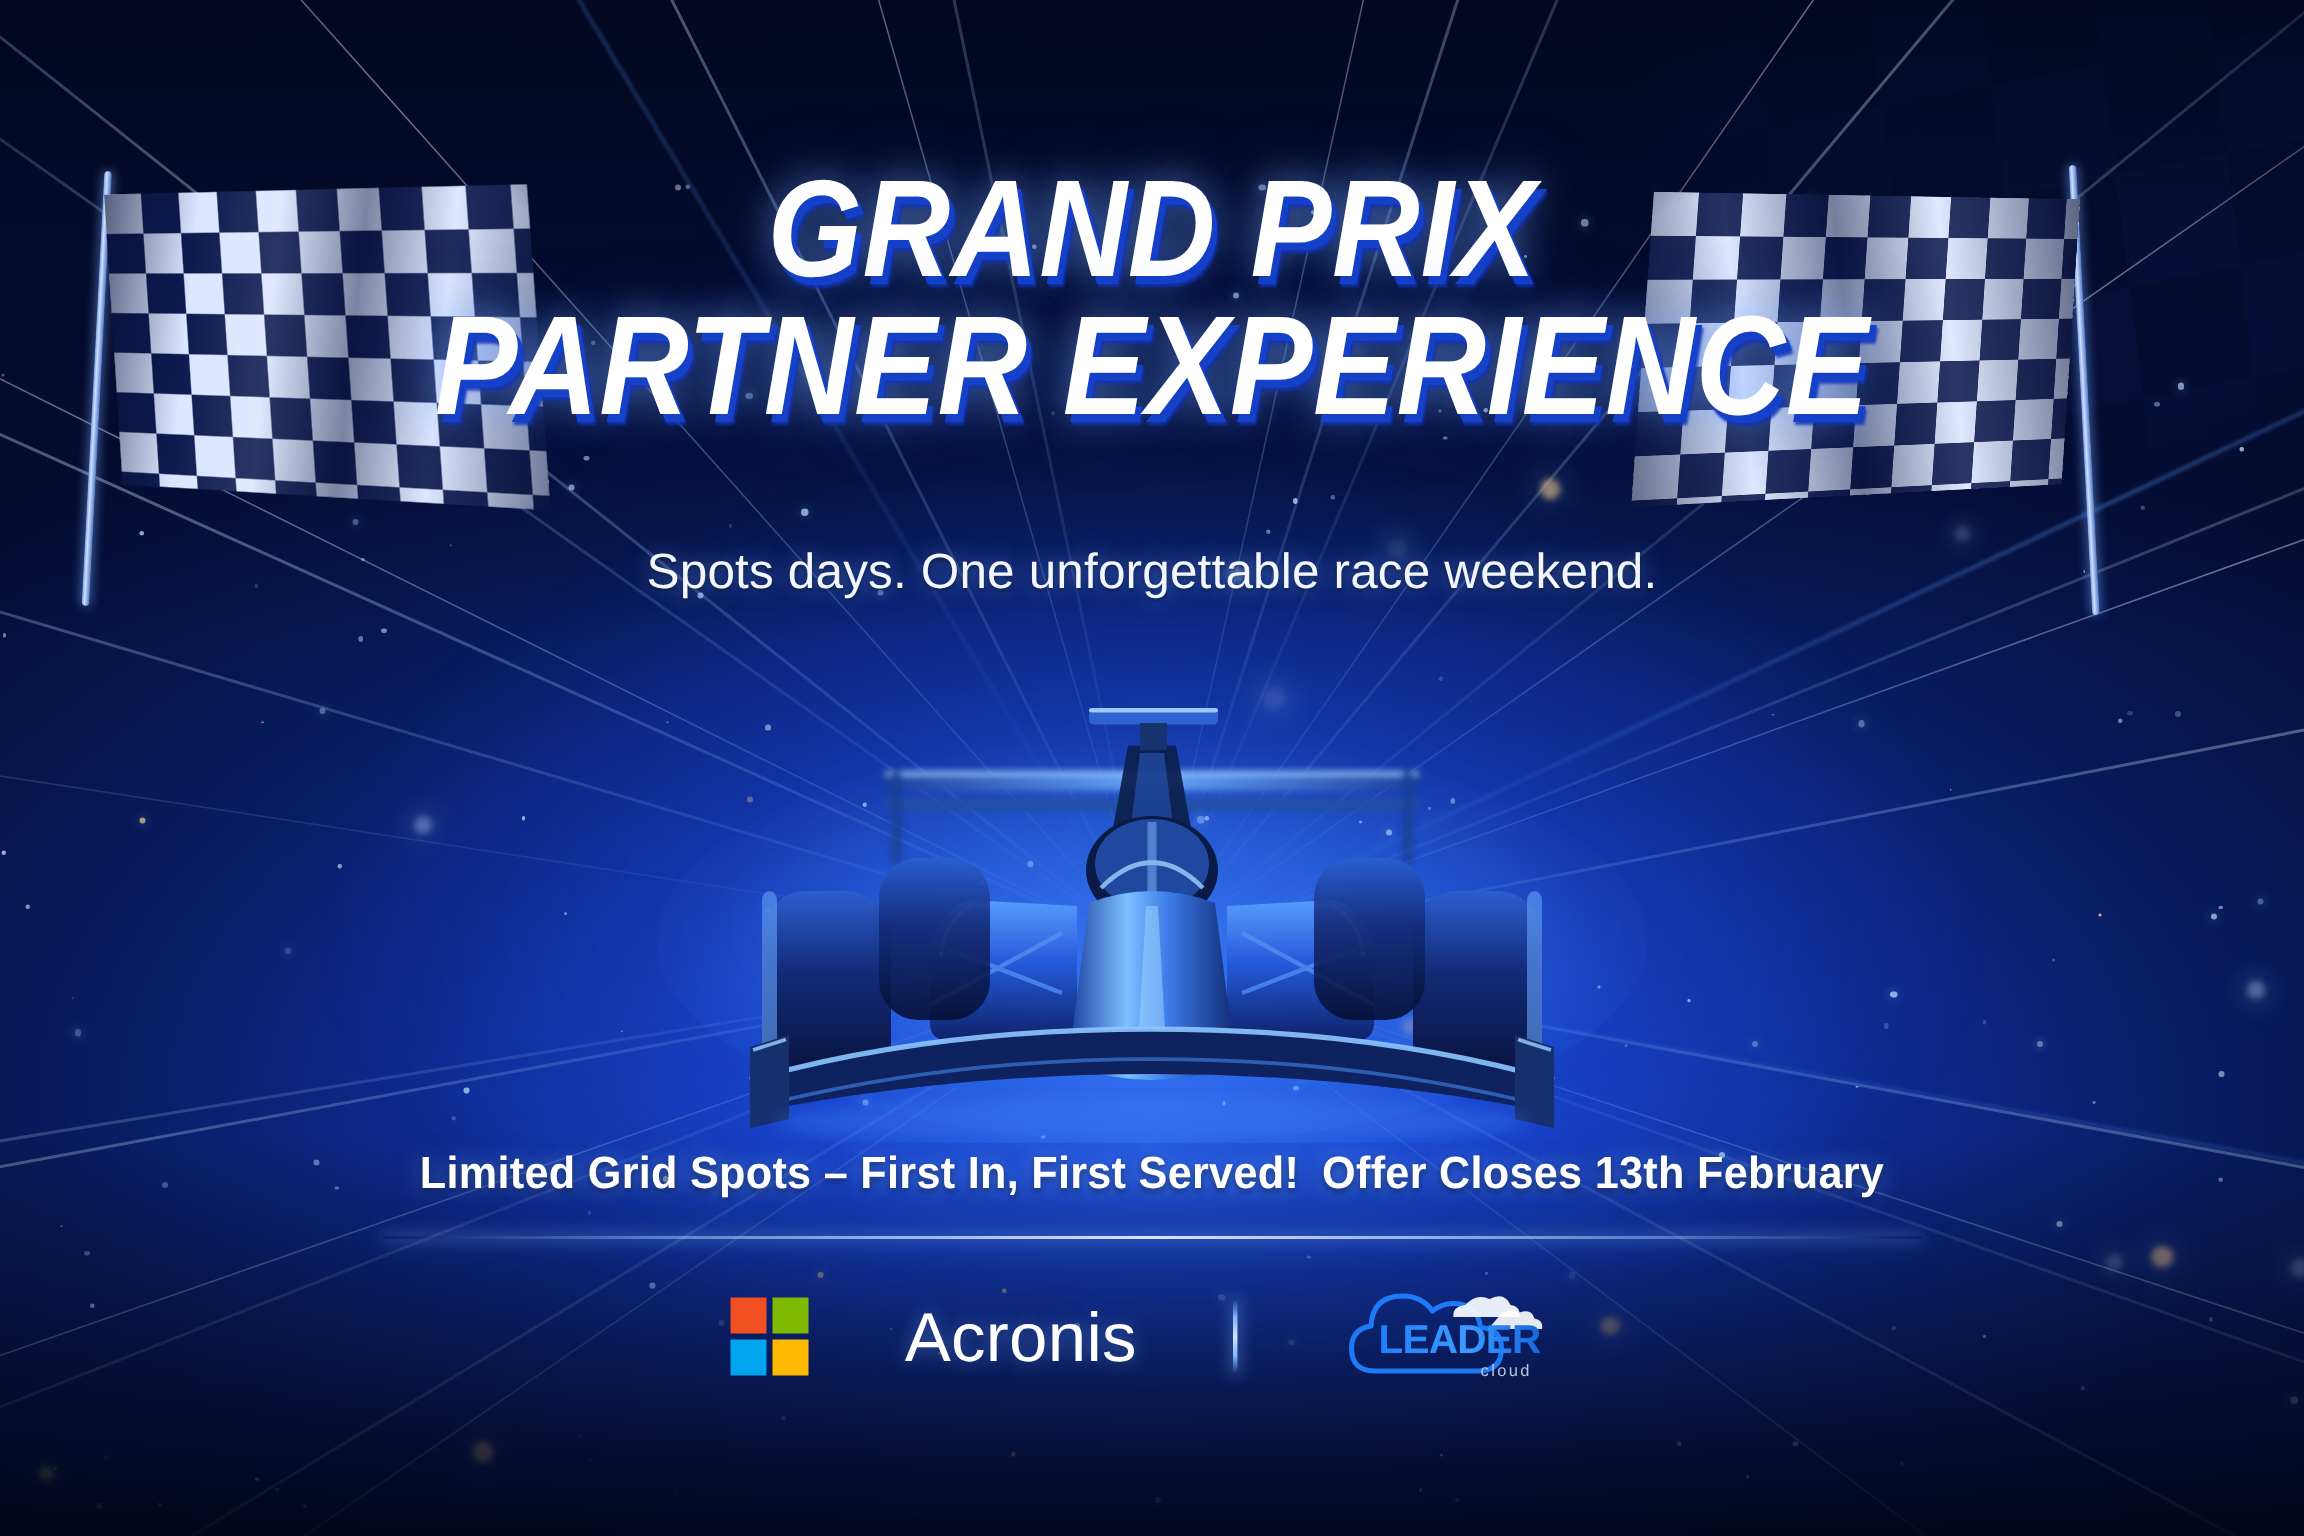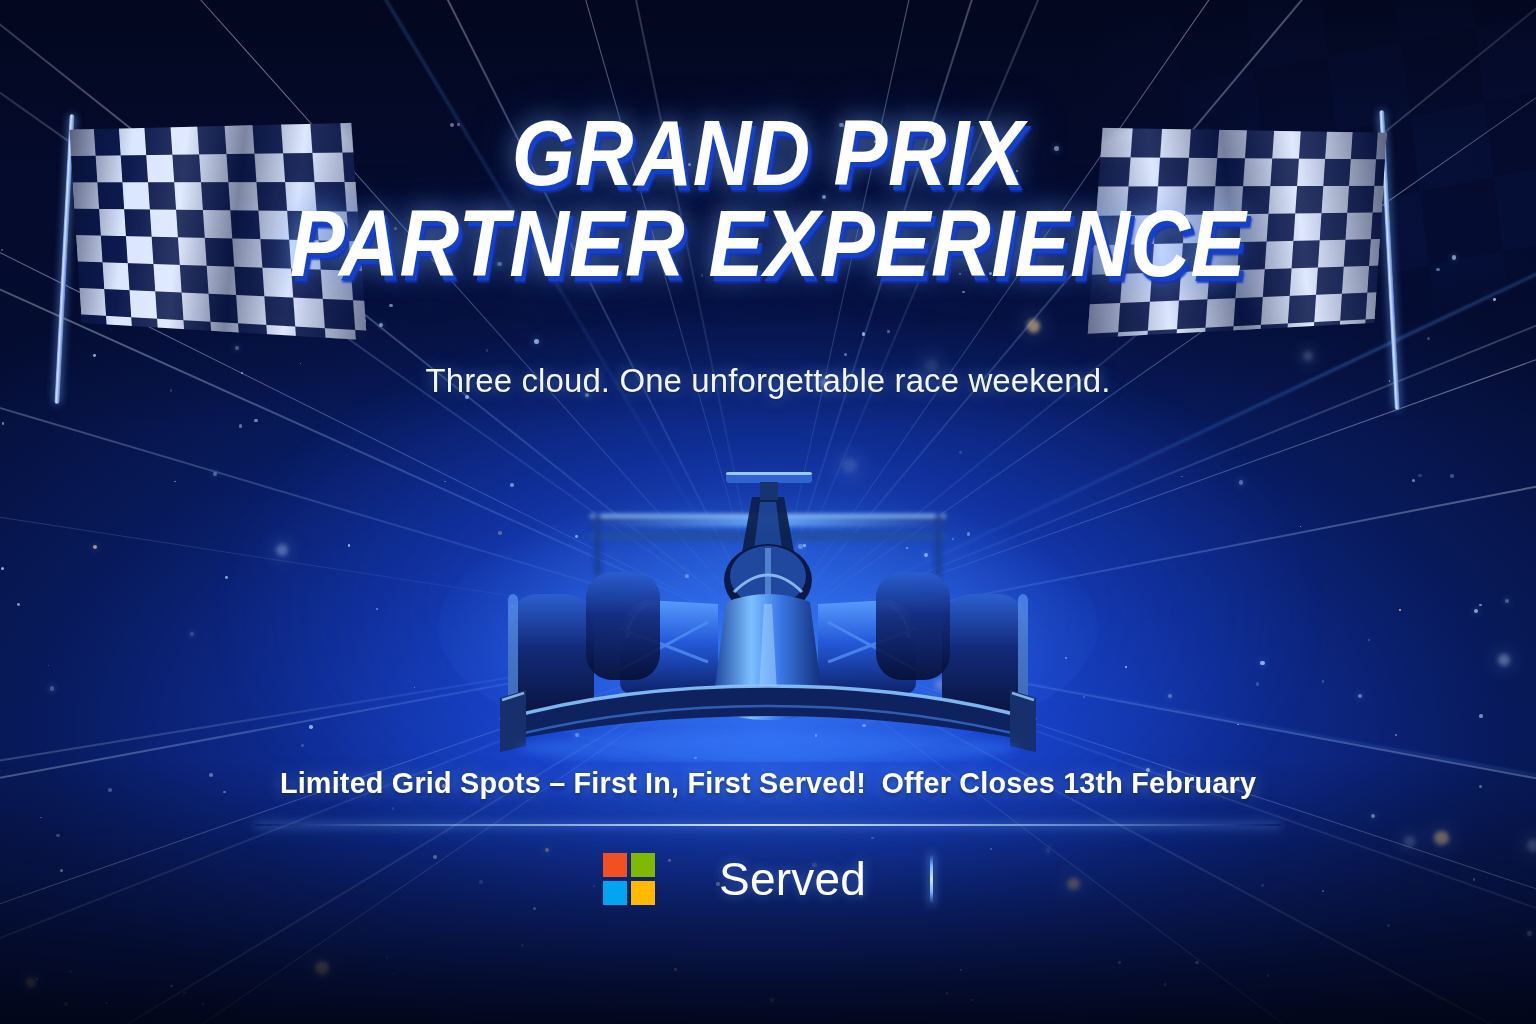--- a/index.html
+++ b/index.html
@@ -565,39 +565,59 @@
     <div class="shade"></div>
   </div>
 
   <div class="content">
 
     <div id="headline">
       <span class="line line1">GRAND PRIX</span>
       <span class="line line2">PARTNER EXPERIENCE</span>
     </div>
 
-    <div id="subtitle">Three cloud. One unforgettable race weekend.</div>
+    <div id="subtitle">Spots days. One unforgettable race weekend.</div>
 
     <div id="cta">
       <span class="nowrap">Limited Grid Spots – First In, First Served!</span><span class="gap"></span><span class="nowrap">Offer Closes 13th February</span>
     </div>
 
     <div id="divider"></div>
 
     <div id="logo-row">
 
       <div id="logo-microsoft">
         <div class="ms-grid">
           <span style="background: rgb(242, 80, 34);"></span>
           <span style="background: rgb(127, 186, 0);"></span>
           <span style="background: rgb(0, 164, 239);"></span>
           <span style="background: rgb(255, 185, 0);"></span>
         </div>
       </div>
 
-      <div id="logo-acronis">Served</div>
+      <div id="logo-acronis">Acronis</div>
 
       <div id="logo-separator"></div>
 
+      <div id="logo-leader">
+        <svg viewBox="0 0 160 78" xmlns="http://www.w3.org/2000/svg">
+          <defs>
+            <linearGradient id="leadGrad" x1="0" y1="0" x2="1" y2="0">
+              <stop offset="0%" stop-color="#1E7FFF"></stop>
+              <stop offset="55%" stop-color="#3b9bff"></stop>
+              <stop offset="100%" stop-color="#1766dd"></stop>
+            </linearGradient>
+          </defs>
+
+          <path d="M28 62 q-16 0 -16 -15 q0 -13 13 -15 q1 -20 21 -20 q13 0 20 10 q6 -5 14 -5 q16 0 18 16 q14 1 14 14 q0 15 -16 15 z" fill="none" stroke="#1E7FFF" stroke-width="3.4" stroke-linecap="round" stroke-linejoin="round" opacity=".95"></path>
+
+          <path d="M88 18 q7 -8 16 -4 q10 -5 14 4 q7 1 6 8 l-44 0 q-1 -7 8 -8 z" fill="#f3f8ff" opacity=".95"></path>
+          <path d="M110 26 q6 -7 14 -3 q8 -3 10 4 q6 1 5 7 l-36 0 z" fill="#ffffff" opacity=".9"></path>
+
+          <text x="30" y="50" font-family="Liberation Sans, sans-serif" font-size="27" font-weight="bold" fill="url(#leadGrad)" letter-spacing="-.5">LEADER</text>
+
+          <text x="98" y="65" font-family="Liberation Sans, sans-serif" font-size="11" fill="#b9c6dd" letter-spacing="1.6">cloud</text>
+        </svg>
+      </div>
 
     </div>
   </div>
 </div>
 
 </body></html>

